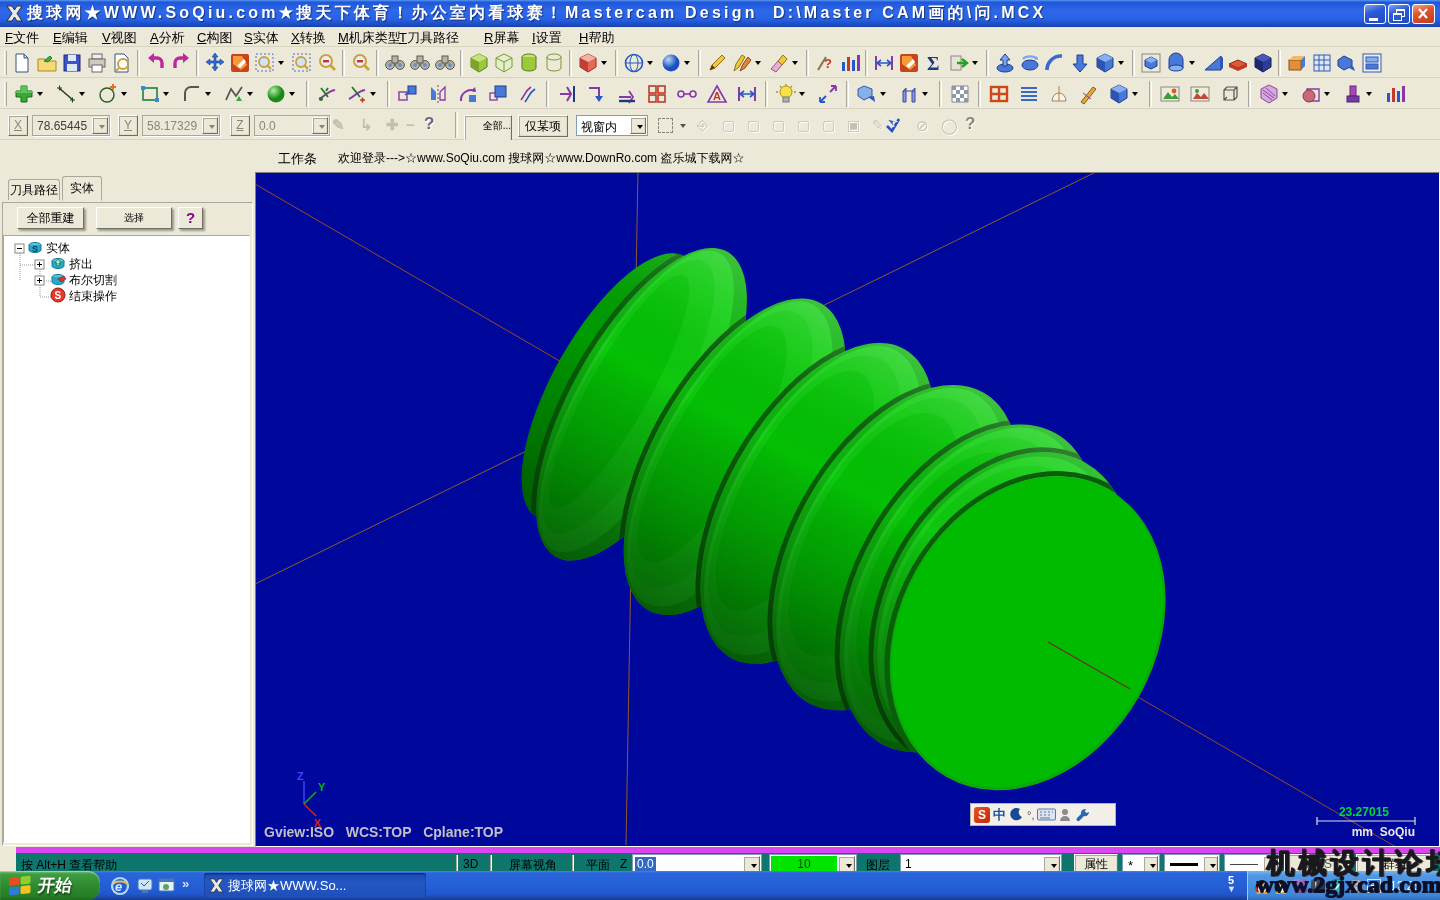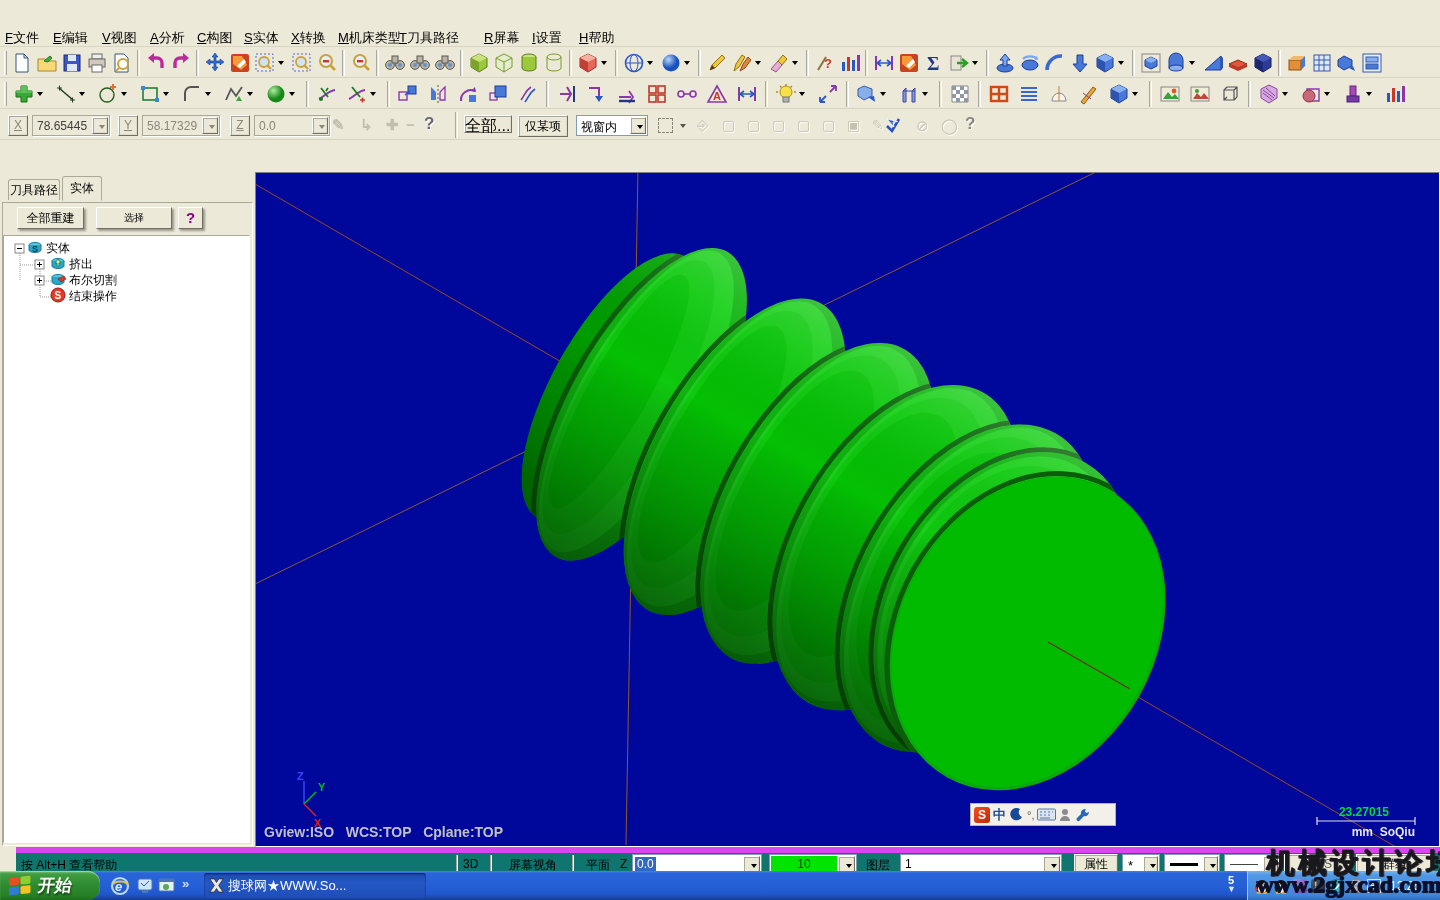--- a/index.html
+++ b/index.html
@@ -7,20 +7,36 @@
 .abs{position:absolute}
 .tb{position:absolute;display:flex;align-items:center}
 .sep{width:3px;height:26px;border-left:1px solid #aca899;border-right:1px solid #fff;margin:0 3px}
 .grip{width:3px;height:24px;border-left:1px solid #fff;border-right:1px solid #aca899;margin:0 2px}
 .dd{width:0;height:0;border-left:3px solid transparent;border-right:3px solid transparent;border-top:4px solid #000;margin:0 4px 0 2px}
 .btn3{background:#ece9d8;border:1px solid #fff;border-right-color:#716f64;border-bottom-color:#716f64;box-shadow:1px 1px 0 #aca899 inset, -1px -1px 0 #dfdbc8 inset}
 .fld{background:#fff;border:1px solid #7f9db9;font-size:12px;color:#000}
 </style></head><body>
 <div id="scr">
 
+<div class="abs" style="left:0;top:0;width:1440px;height:27px;background:linear-gradient(180deg,#5a96f2 0%,#1e57d8 8%,#2e68e8 40%,#2863e6 70%,#1947b8 96%,#123a9e 100%)">
+ <svg class="abs" style="left:6px;top:5px" width="17" height="17" viewBox="0 0 17 17">
+   <path d="M1 1 L6 1 L8.5 5 L11 1 L16 1 L11 8.5 L16 16 L11 16 L8.5 12 L6 16 L1 16 L6 8.5 Z" fill="#e8e8e8" stroke="#333" stroke-width="1"></path>
+ </svg>
+ <div class="abs" style="left:27px;top:3px;font-size:16px;font-weight:bold;color:#fff;letter-spacing:3.2px;white-space:nowrap;text-shadow:1px 1px 1px rgba(0,0,20,0.5)">搜球网★WWW.SoQiu.com★搜天下体育！办公室内看球赛！Mastercam Design&nbsp;&nbsp;D:\Master CAM画的\问.MCX</div>
+ <div class="abs" style="left:1364px;top:4px;width:22px;height:20px;border-radius:3px;background:linear-gradient(160deg,#7ba7f0,#2a5ad8 40%,#1e4cc4);border:1px solid #fff">
+        <div class="abs" style="left:4px;top:13px;width:9px;height:3px;background:#fff"></div>
+      </div>
+ <div class="abs" style="left:1388px;top:4px;width:22px;height:20px;border-radius:3px;background:linear-gradient(160deg,#7ba7f0,#2a5ad8 40%,#1e4cc4);border:1px solid #fff">
+   <div class="abs" style="left:7px;top:4px;width:9px;height:8px;border:1px solid #fff;border-top-width:2px"></div>
+   <div class="abs" style="left:4px;top:8px;width:9px;height:8px;border:1px solid #fff;border-top-width:2px;background:#2a5ad8"></div>
+ </div>
+ <div class="abs" style="left:1412px;top:4px;width:23px;height:20px;border-radius:3px;background:linear-gradient(160deg,#f2a88a,#dd5530 40%,#c63a18);border:1px solid #fff"><svg width="21" height="18">
+          <path d="M6 4 L14 13 M14 4 L6 13" stroke="#fff" stroke-width="2.2"></path>
+        </svg></div>
+</div>
 
 <div class="abs" style="left:0;top:27px;width:1440px;height:20px;background:#ece9d8;border-bottom:1px solid #d8d4c0">
 <span class="abs" style="left:5px;top:2px;font-size:13px;color:#000;white-space:nowrap"><u>F</u>文件</span>
 <span class="abs" style="left:53px;top:2px;font-size:13px;color:#000;white-space:nowrap"><u>E</u>编辑</span>
 <span class="abs" style="left:102px;top:2px;font-size:13px;color:#000;white-space:nowrap"><u>V</u>视图</span>
 <span class="abs" style="left:150px;top:2px;font-size:13px;color:#000;white-space:nowrap"><u>A</u>分析</span>
 <span class="abs" style="left:197px;top:2px;font-size:13px;color:#000;white-space:nowrap"><u>C</u>构图</span>
 <span class="abs" style="left:244px;top:2px;font-size:13px;color:#000;white-space:nowrap"><u>S</u>实体</span>
 <span class="abs" style="left:291px;top:2px;font-size:13px;color:#000;white-space:nowrap"><u>X</u>转换</span>
 <span class="abs" style="left:338px;top:2px;font-size:13px;color:#000;white-space:nowrap"><u>M</u>机床类型</span>
@@ -664,21 +680,21 @@
         <span class="abs btn3" style="right:1px;top:1px;width:16px;height:17px">
           <span class="dd" style="position:absolute;left:4px;top:7px;border-top-color:#8a867a"></span>
         </span>
       </div>
 <div class="abs" style="left:332px;top:7px;width:22px;height:19px;opacity:0.5;color:#9a9684;font-size:15px;font-weight:bold">✎</div>
 <div class="abs" style="left:360px;top:7px;width:22px;height:19px;opacity:0.5;color:#9a9684;font-size:15px;font-weight:bold">↳</div>
 <div class="abs" style="left:386px;top:7px;width:22px;height:19px;opacity:0.5;color:#9a9684;font-size:15px;font-weight:bold">✚</div>
 <div class="abs" style="left:406px;top:7px;width:22px;height:19px;opacity:0.5;color:#9a9684;font-size:15px;font-weight:bold">−</div>
 <div class="abs" style="left:424px;top:5px;font-size:17px;font-weight:bold;color:#6a667a;text-shadow:1px 1px 0 #fff">?</div>
 <span class="sep abs" style="left:452px;top:3px"></span>
-<div class="abs btn3" style="left:464px;top:6px;width:48px;height:18px;font-size:16px;text-align:left;line-height:20px">全部...</div>
+<div class="abs btn3" style="left:464px;top:6px;width:48px;height:34px;font-size:10px;text-align:right;line-height:20px">全部...</div>
 <div class="abs btn3" style="left:518px;top:6px;width:50px;height:22px;font-size:12px;text-align:center;line-height:20px">仅某项</div>
 <div class="abs fld" style="left:576px;top:6px;width:72px;height:21px">
         <span style="position:absolute;left:4px;top:3px">视窗内</span>
         <span class="abs btn3" style="right:1px;top:1px;width:16px;height:17px">
           <span class="dd" style="position:absolute;left:4px;top:7px"></span>
         </span>
       </div>
 <div class="abs" style="left:658px;top:9px;width:15px;height:15px;border:1px dashed #8a867a"></div>
       <span class="dd abs" style="left:678px;top:15px;border-top-color:#555"></span>
 <div class="abs" style="left:697px;top:8px;font-size:14px;color:#c6c2b2;text-shadow:1px 1px 0 #fff">⎆</div>
@@ -689,20 +705,24 @@
 <div class="abs" style="left:822px;top:8px;font-size:14px;color:#c6c2b2;text-shadow:1px 1px 0 #fff">▢</div>
 <div class="abs" style="left:847px;top:8px;font-size:14px;color:#c6c2b2;text-shadow:1px 1px 0 #fff">▣</div>
 <div class="abs" style="left:872px;top:8px;font-size:14px;color:#c6c2b2;text-shadow:1px 1px 0 #fff">✎</div>
 <svg class="abs" style="left:884px;top:7px" width="18" height="18">
         <path d="M3 10 L8 15 L15 3" fill="none" stroke="#2850c0" stroke-width="2.6"></path>
         <path d="M3 3 l7 8 -1 -5 4.5 -0.5 z" fill="#3060c8" stroke="#fff" stroke-width="0.8"></path>
       </svg>
 <div class="abs" style="left:916px;top:8px;font-size:15px;color:#c6c2b2;text-shadow:1px 1px 0 #fff">⊘</div>
 <div class="abs" style="left:941px;top:8px;font-size:15px;color:#c6c2b2;text-shadow:1px 1px 0 #fff">◯</div>
 <div class="abs" style="left:965px;top:5px;font-size:17px;font-weight:bold;color:#8a8678;text-shadow:1px 1px 0 #fff">?</div>
+</div>
+<div class="abs" style="left:0;top:140px;width:1440px;height:36px;background:#ece9d8">
+<span class="abs" style="left:278px;top:10px;font-size:13px;color:#000">工作条</span>
+<span class="abs" style="left:338px;top:10px;font-size:12px;color:#000">欢迎登录---&gt;☆www.SoQiu.com 搜球网☆www.DownRo.com 盗乐城下载网☆</span>
 </div>
 
 <div class="abs" style="left:0;top:176px;width:256px;height:670px;background:#ece9d8">
  <div class="abs" style="left:2px;top:26px;width:251px;height:644px;border:1px solid #fff;border-top-color:#aca899;border-left-color:#aca899"></div>
  <div class="abs" style="left:8px;top:3px;width:52px;height:21px;background:#ece9d8;border:1px solid #aca899;border-bottom:none;border-radius:3px 3px 0 0;font-size:12px;text-align:center;line-height:20px;color:#000">刀具路径</div>
  <div class="abs" style="left:62px;top:0;width:40px;height:25px;background:#ece9d8;border:1px solid #aca899;border-bottom:1px solid #ece9d8;border-radius:3px 3px 0 0;font-size:12px;text-align:center;line-height:22px;color:#000">实体</div>
  <div class="abs btn3" style="left:17px;top:31px;width:67px;height:22px;font-size:12px;text-align:center;line-height:20px;box-shadow:2px 2px 2px rgba(0,0,0,0.35)">全部重建</div>
  <div class="abs btn3" style="left:96px;top:31px;width:76px;height:22px;font-size:10px;text-align:center;line-height:20px;box-shadow:2px 2px 2px rgba(0,0,0,0.35)">选择</div>
  <div class="abs btn3" style="left:178px;top:31px;width:25px;height:22px;font-size:15px;font-weight:bold;color:#880088;text-align:center;line-height:20px;box-shadow:2px 2px 2px rgba(0,0,0,0.35)">?</div>
  <div class="abs" style="left:3px;top:59px;width:247px;height:608px;background:#fff;border:1px solid #aca899;border-right-color:#fff;border-bottom-color:#fff">

